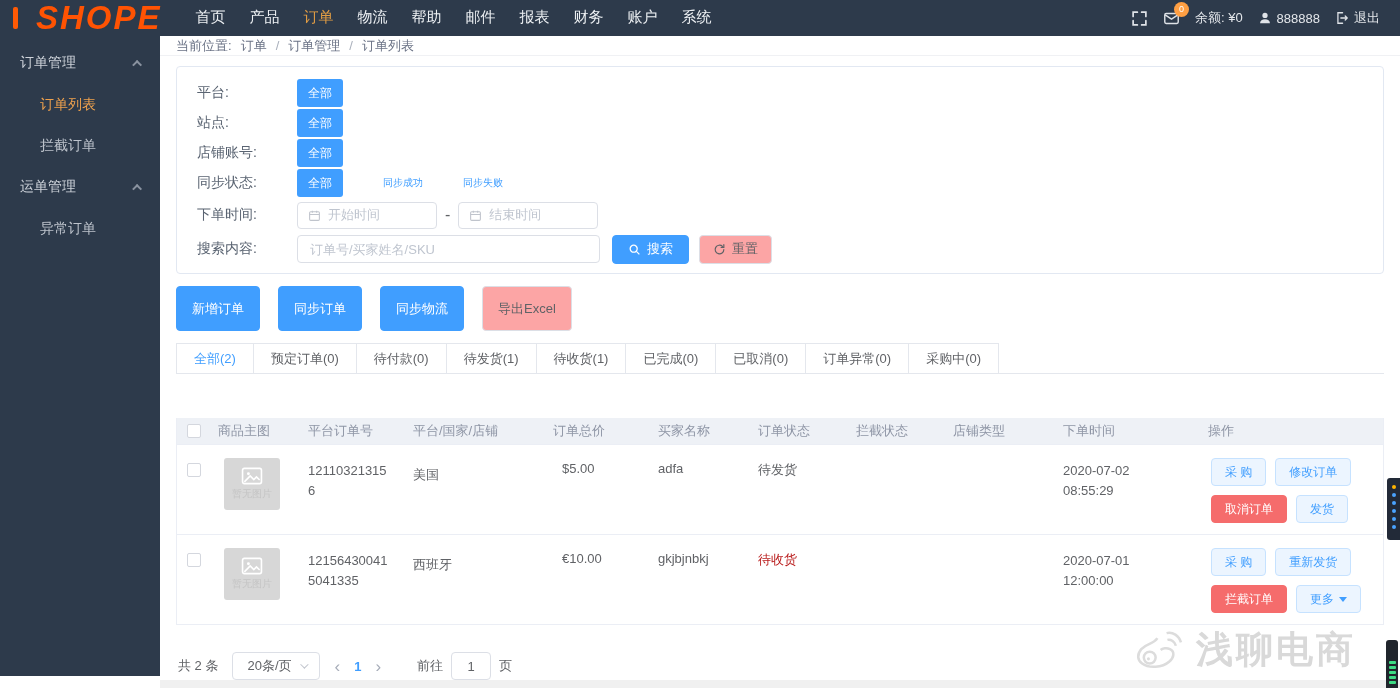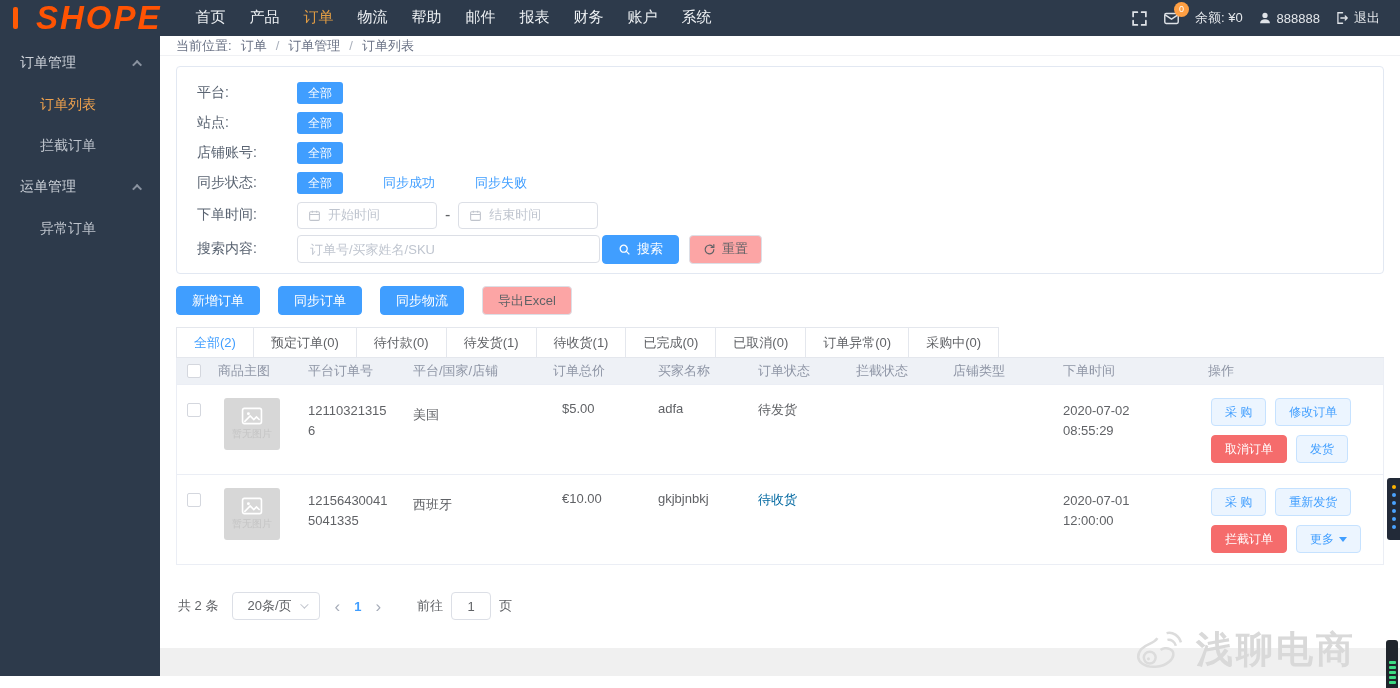--- a/index.html
+++ b/index.html
@@ -35,67 +35,67 @@
   .main { flex:1; display:flex; flex-direction:column; background:#fff; min-width:0; }
   .breadcrumb { height:20px; flex-shrink:0; display:flex; align-items:center; gap:9px;
                 padding-left:16px; font-size:13px; color:#6b7386; border-bottom:1px solid #f0f1f4; }
   .bc-sep { color:#aab0bc; }
   .content { flex:1; padding:10px 16px 0; display:flex; flex-direction:column; }
 
   
   .filter-card { border:1px solid #e2e8f2; border-radius:4px; padding:12px 20px 6px; }
   .f-row { height:28px; display:flex; align-items:center; margin-bottom:2px; }
   .f-label { width:100px; font-size:14px; color:#5a6472; flex-shrink:0; }
-  .tag-btn { background:#409eff; color:#fff; font-size:12px; height:22px; padding:0 11px;
+  .tag-btn { background:#409eff; color:#fff; font-size:12px; height:28px; padding:0 11px;
              border:none; border-radius:3px; cursor:pointer; line-height:22px; }
-  .link-btn { color:#409eff; font-size:13px; margin-left:40px; cursor:pointer; }
+  .link-btn { color:#409eff; font-size:10px; margin-left:40px; cursor:pointer; }
   .date-input { width:140px; height:27px; border:1px solid #dcdfe6; border-radius:4px;
                 display:flex; align-items:center; gap:7px; padding:0 10px; color:#bfc5cf; font-size:13px; background:#fff; }
   .cal-ico { width:13px; height:13px; color:#c0c4cc; }
   .range-sep { margin:0 8px; color:#606266; }
   .text-input { height:28px; border:1px solid #dcdfe6; border-radius:4px; padding:0 12px;
                 font-size:13px; color:#606266; outline:none; font-family:inherit; }
   .text-input::placeholder { color:#bfc5cf; }
   .search-input { width:303px; }
   .btn { display:inline-flex; align-items:center; justify-content:center; gap:6px; border-radius:4px;
          font-size:13px; cursor:pointer; font-family:inherit; }
   .btn-primary { background:#409eff; color:#fff; border:1px solid #409eff; }
   .btn-default { background:#fca5a5; color:#606266; border:1px solid #dcdfe6; }
-  .search-btn { height:29px; padding:0 15px; margin-left:2px;align-items:center; }
+  .search-btn { height:29px; padding:0 15px; margin-left:12px;align-items:center; }
   .reset-btn  { height:29px; padding:0 13px; margin-left:10px; }
   .btn-ico { width:13px; height:13px; }
 
   
   .actions { display:flex; gap:18px; margin:12px 0 10px; }
-  .act-btn { height:29px; padding:0 15px; }
+  .act-btn { height:45px; padding:0 15px; }
 
   
   .tabs { display:flex; margin-top:2px; border-bottom:1px solid #e4e7ed;text-align:right; }
   .tab { line-height:29px; height:30px; padding:0 17px; font-size:13px; color:#606266; cursor:pointer;
          border:1px solid #e4e7ed; border-left:none; border-bottom:none; background:#fff; }
   .tab:first-child { border-left:1px solid #e4e7ed; }
   .tab.active { color:#409eff; }
 
   
-  .table-wrap { border:1px solid #ebeef5; border-top:none; }
+  .table-wrap { border:1px solid #ebeef5; border-top:none;margin-top:44px; }
   .t-grid { display:grid; grid-template-columns:34px 90px 105px 140px 105px 100px 98px 97px 110px 145px 1fr; }
   .t-header { background:#eef1f6; height:26px; align-items:center; font-size:13px; color:#8e95a5; }
   .th-cell { padding-left:7px; white-space:nowrap; }
   .t-row { border-top:1px solid #ebeef5; min-height:90px; font-size:13px; color:#606266; }
   .cell { padding:16px 10px 0 7px; }
   .cb-cell { display:flex; justify-content:center; padding-top:0; align-items:center; }
   .t-row .cb-cell { align-items:flex-start; padding-top:18px; }
   .checkbox { width:14px; height:14px; border:1px solid #d4d7de; border-radius:2px; background:#fff; cursor:pointer; display:block; }
   .img-ph { width:56px; height:52px; background:#d7d7d7; border-radius:3px; margin:-3px 0 0 6px;
             display:flex; flex-direction:column; align-items:center; justify-content:center; gap:2px; }
   .img-ph svg { width:22px; height:18px; color:#fff; }
   .img-ph span { font-size:10px; color:#c4c4c4; }
   .order-no { word-break:break-all; line-height:20px; padding-right:16px; }
   .country { margin-top:21px; }
-  .muted { color:#0369a1; }
+  .muted { color:#b91c1c; }
   .dt-line { line-height:20px; }
   .ops { display:flex; flex-wrap:wrap; gap:9px; align-content:flex-start; padding:13px 12px 0 10px; }
   .mini { font-size:12px; height:28px; padding:0 13px; border-radius:4px; background:#ecf5ff;
           border:1px solid #c6e2ff; color:#409eff; cursor:pointer; display:inline-flex; align-items:center; gap:5px; font-family:inherit; }
   .mini.danger { background:#f56c6c; border-color:#f56c6c; color:#fff; }
   .caret-down { width:0; height:0; border-left:4px solid transparent; border-right:4px solid transparent;
                 border-top:5px solid #409eff; display:inline-block; }
 
   
   .pagination { display:flex; align-items:center; margin:27px 0 0 2px; font-size:13px; color:#606266; }

